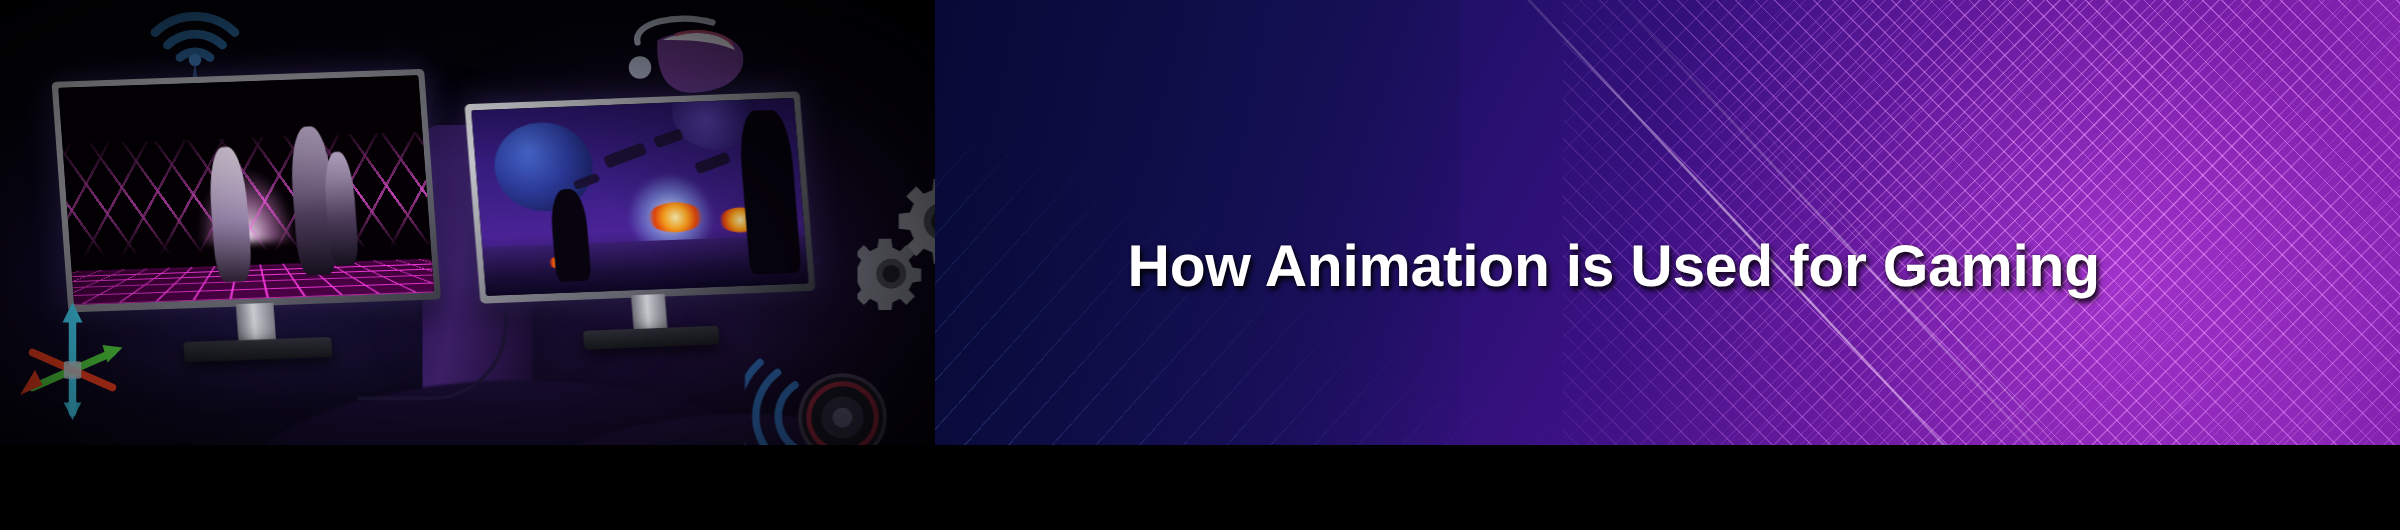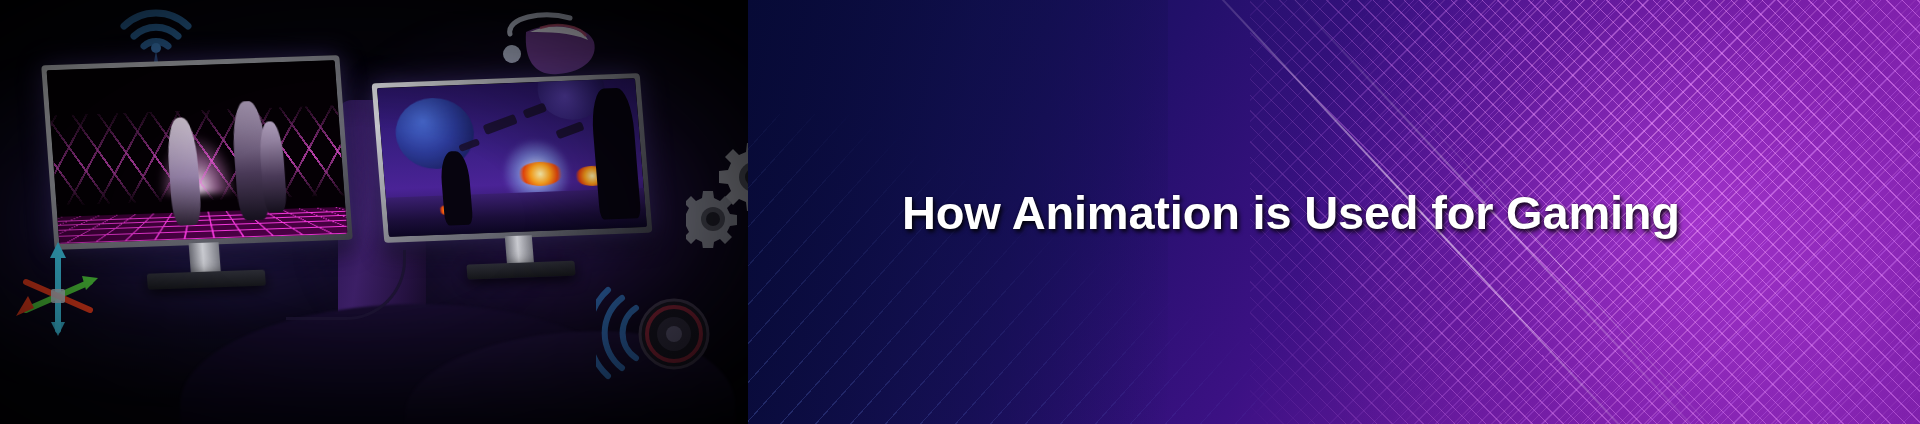--- a/index.html
+++ b/index.html
@@ -1,19 +1,19 @@
 <!DOCTYPE html>
 <html><head>
 <meta charset="utf-8">
 <title>Banner</title>
 <style>
   * { margin:0; padding:0; box-sizing:border-box; }
   html,body { background:#000; }
   .banner {
-    position:relative; width:1920px; height:424px; overflow:hidden;
+    position:relative; width:1920px; height:356px; overflow:hidden;
     font-family:"Liberation Sans", sans-serif; background:#07060f;
   }
 
   
   .left-panel {
     position:absolute; left:0; top:0; width:748px; height:424px;
     overflow:hidden; background:#05040b;
   }
   .lp-glow-a {
     position:absolute; left:-60px; top:40px; width:620px; height:360px;

